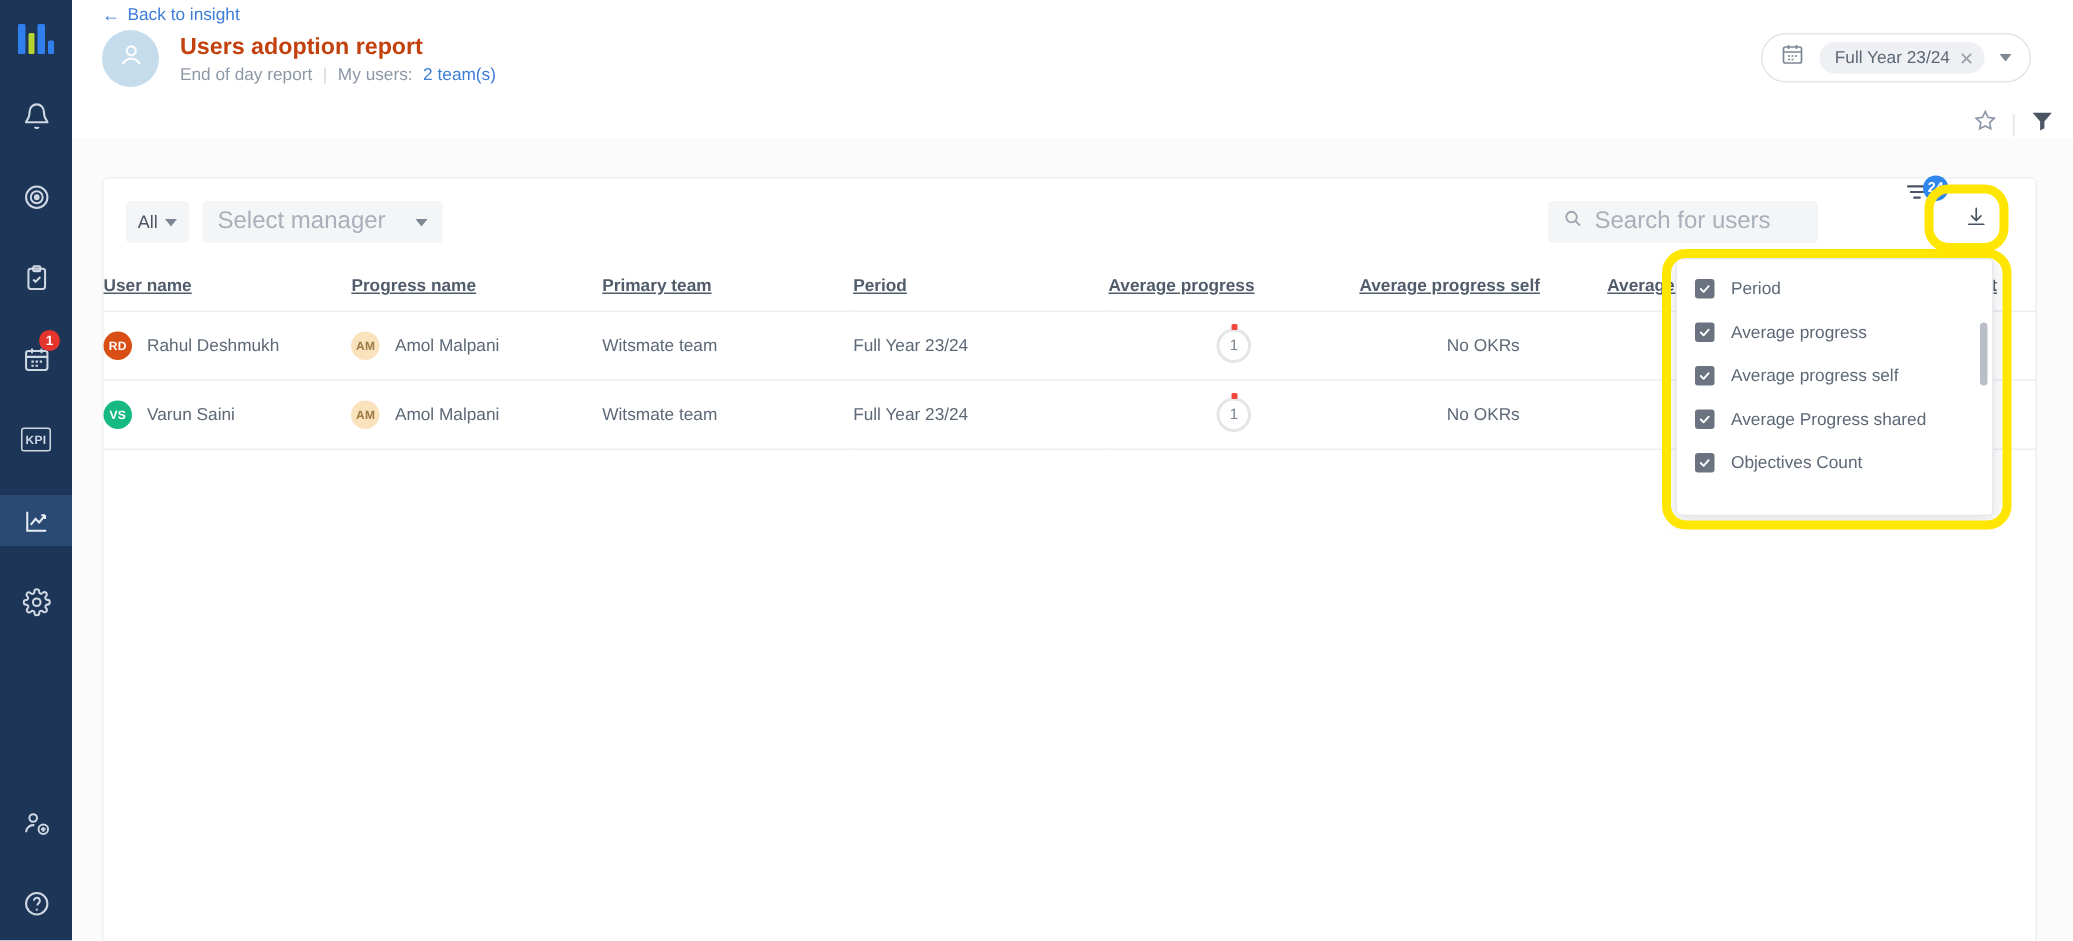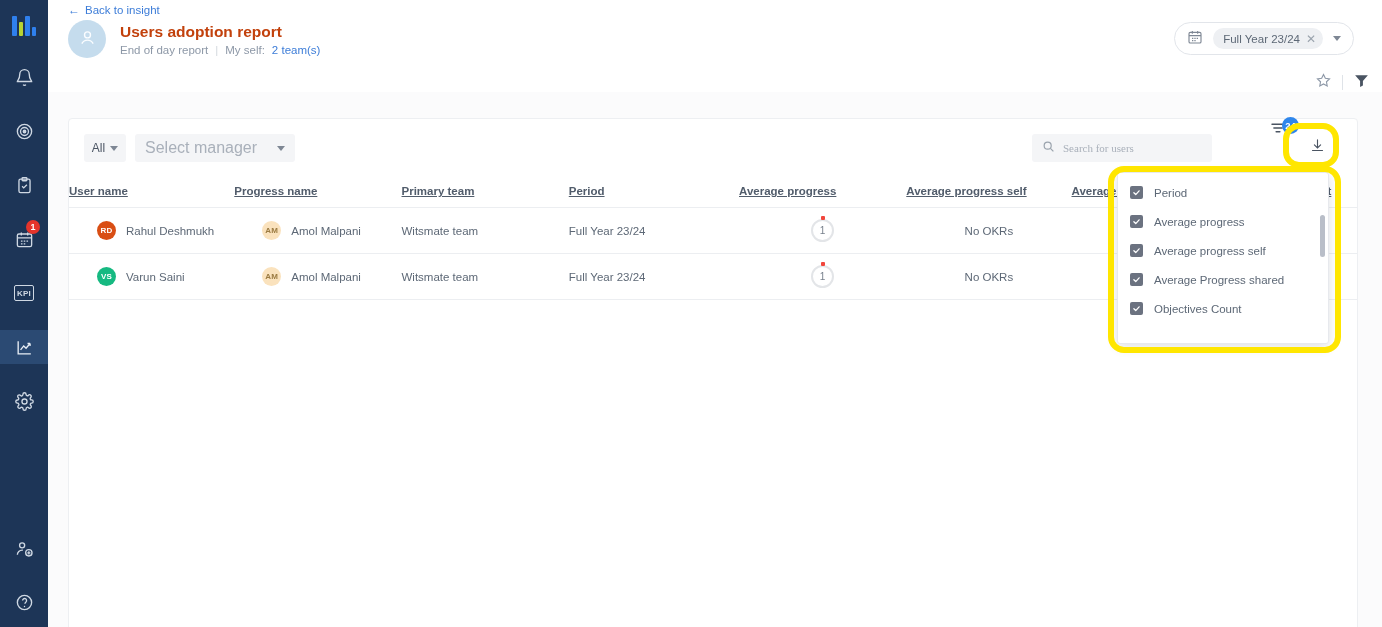--- a/index.html
+++ b/index.html
@@ -113,21 +113,21 @@
   }
   #manager-select .caret-d { position: absolute; right: 10px; }
 
   #search-box {
     position: absolute; right: 145px; top: 15px; width: 180px; height: 28px;
     background: #f4f5f7; border-radius: 3px;
     display: flex; align-items: center; gap: 8px; padding: 0 10px;
   }
   #search-box input {
     border: none; outline: none; background: transparent;
-    font-size: 11px; color: #be185d; font-family: Liberation Serif, serif; width: 140px;
+    font-size: 16px; color: #be185d; font-family: Liberation Sans, sans-serif; width: 140px;
   }
   #search-box input::placeholder { color: #a9b0ba; }
 
   #col-filter-btn {
     position: absolute; right: 62px; top: 0; width: 34px; height: 32px;
     display: flex; align-items: flex-start; justify-content: center; cursor: pointer;
   }
   #col-filter-badge {
     position: absolute; top: -2px; right: -4px;
     background: #2f86eb; color: #fff; border-radius: 50%;
@@ -164,21 +164,21 @@
   th.c-per,  td.c-per    { width: 170px; }
   th.c-ap,   td.c-ap     { width: 167px; text-align: center; }
   th.c-aps,  td.c-aps    { width: 165px; text-align: center; }
   th.c-apsh, td.c-apsh   { width: 165px; text-align: center; }
   th.c-oc,   td.c-oc     { width: 120px; text-align: center; }
 
   .cell-user { display: flex; align-items: center; gap: 10px; }
   .av {
     width: 19px; height: 19px; border-radius: 50%; flex: 0 0 19px;
     font-size: 8px; font-weight: bold; color: #fff;
-    display: flex; align-items: center; justify-content: center; letter-spacing: .2px; margin-left: 28px;
+    display: flex; align-items: center; justify-content: center; letter-spacing: .2px;
   }
   .av.mgr { color: #9b7b42; }
   .ring {
     width: 23px; height: 23px; border-radius: 50%;
     border: 2px solid #e3e5e8; position: relative;
     display: inline-flex; align-items: center; justify-content: center;
     font-size: 10px; color: #767f8b;
   }
   .ring .dot {
     position: absolute; top: -5px; left: 50%; transform: translateX(-50%);
@@ -328,21 +328,21 @@
             <circle cx="12" cy="9" r="3.4"></circle>
             <path d="M5.5 19c1.4-2.6 3.8-4 6.5-4s5.1 1.4 6.5 4"></path>
           </svg>
         </span>
       </div>
       <div>
         <div id="page-title">Users adoption report</div>
         <div id="subtitle">
           <span>End of day report</span>
           <span class="sep">|</span>
-          <span>My self:</span>
+          <span>My users:</span>
           <span class="lnk">2 team(s)</span>
         </div>
       </div>
     </div>
 
     <div id="period-picker">
       <span>
         <svg width="16" height="16" viewBox="0 0 24 24" fill="none" stroke="#7e8794" stroke-width="1.7">
           <rect x="3" y="5" width="18" height="16" rx="2"></rect>
           <path d="M3 10h18M8 3v4M16 3v4M7.5 14h2M11 14h2M14.5 14h2M7.5 17.5h2M11 17.5h2"></path>

